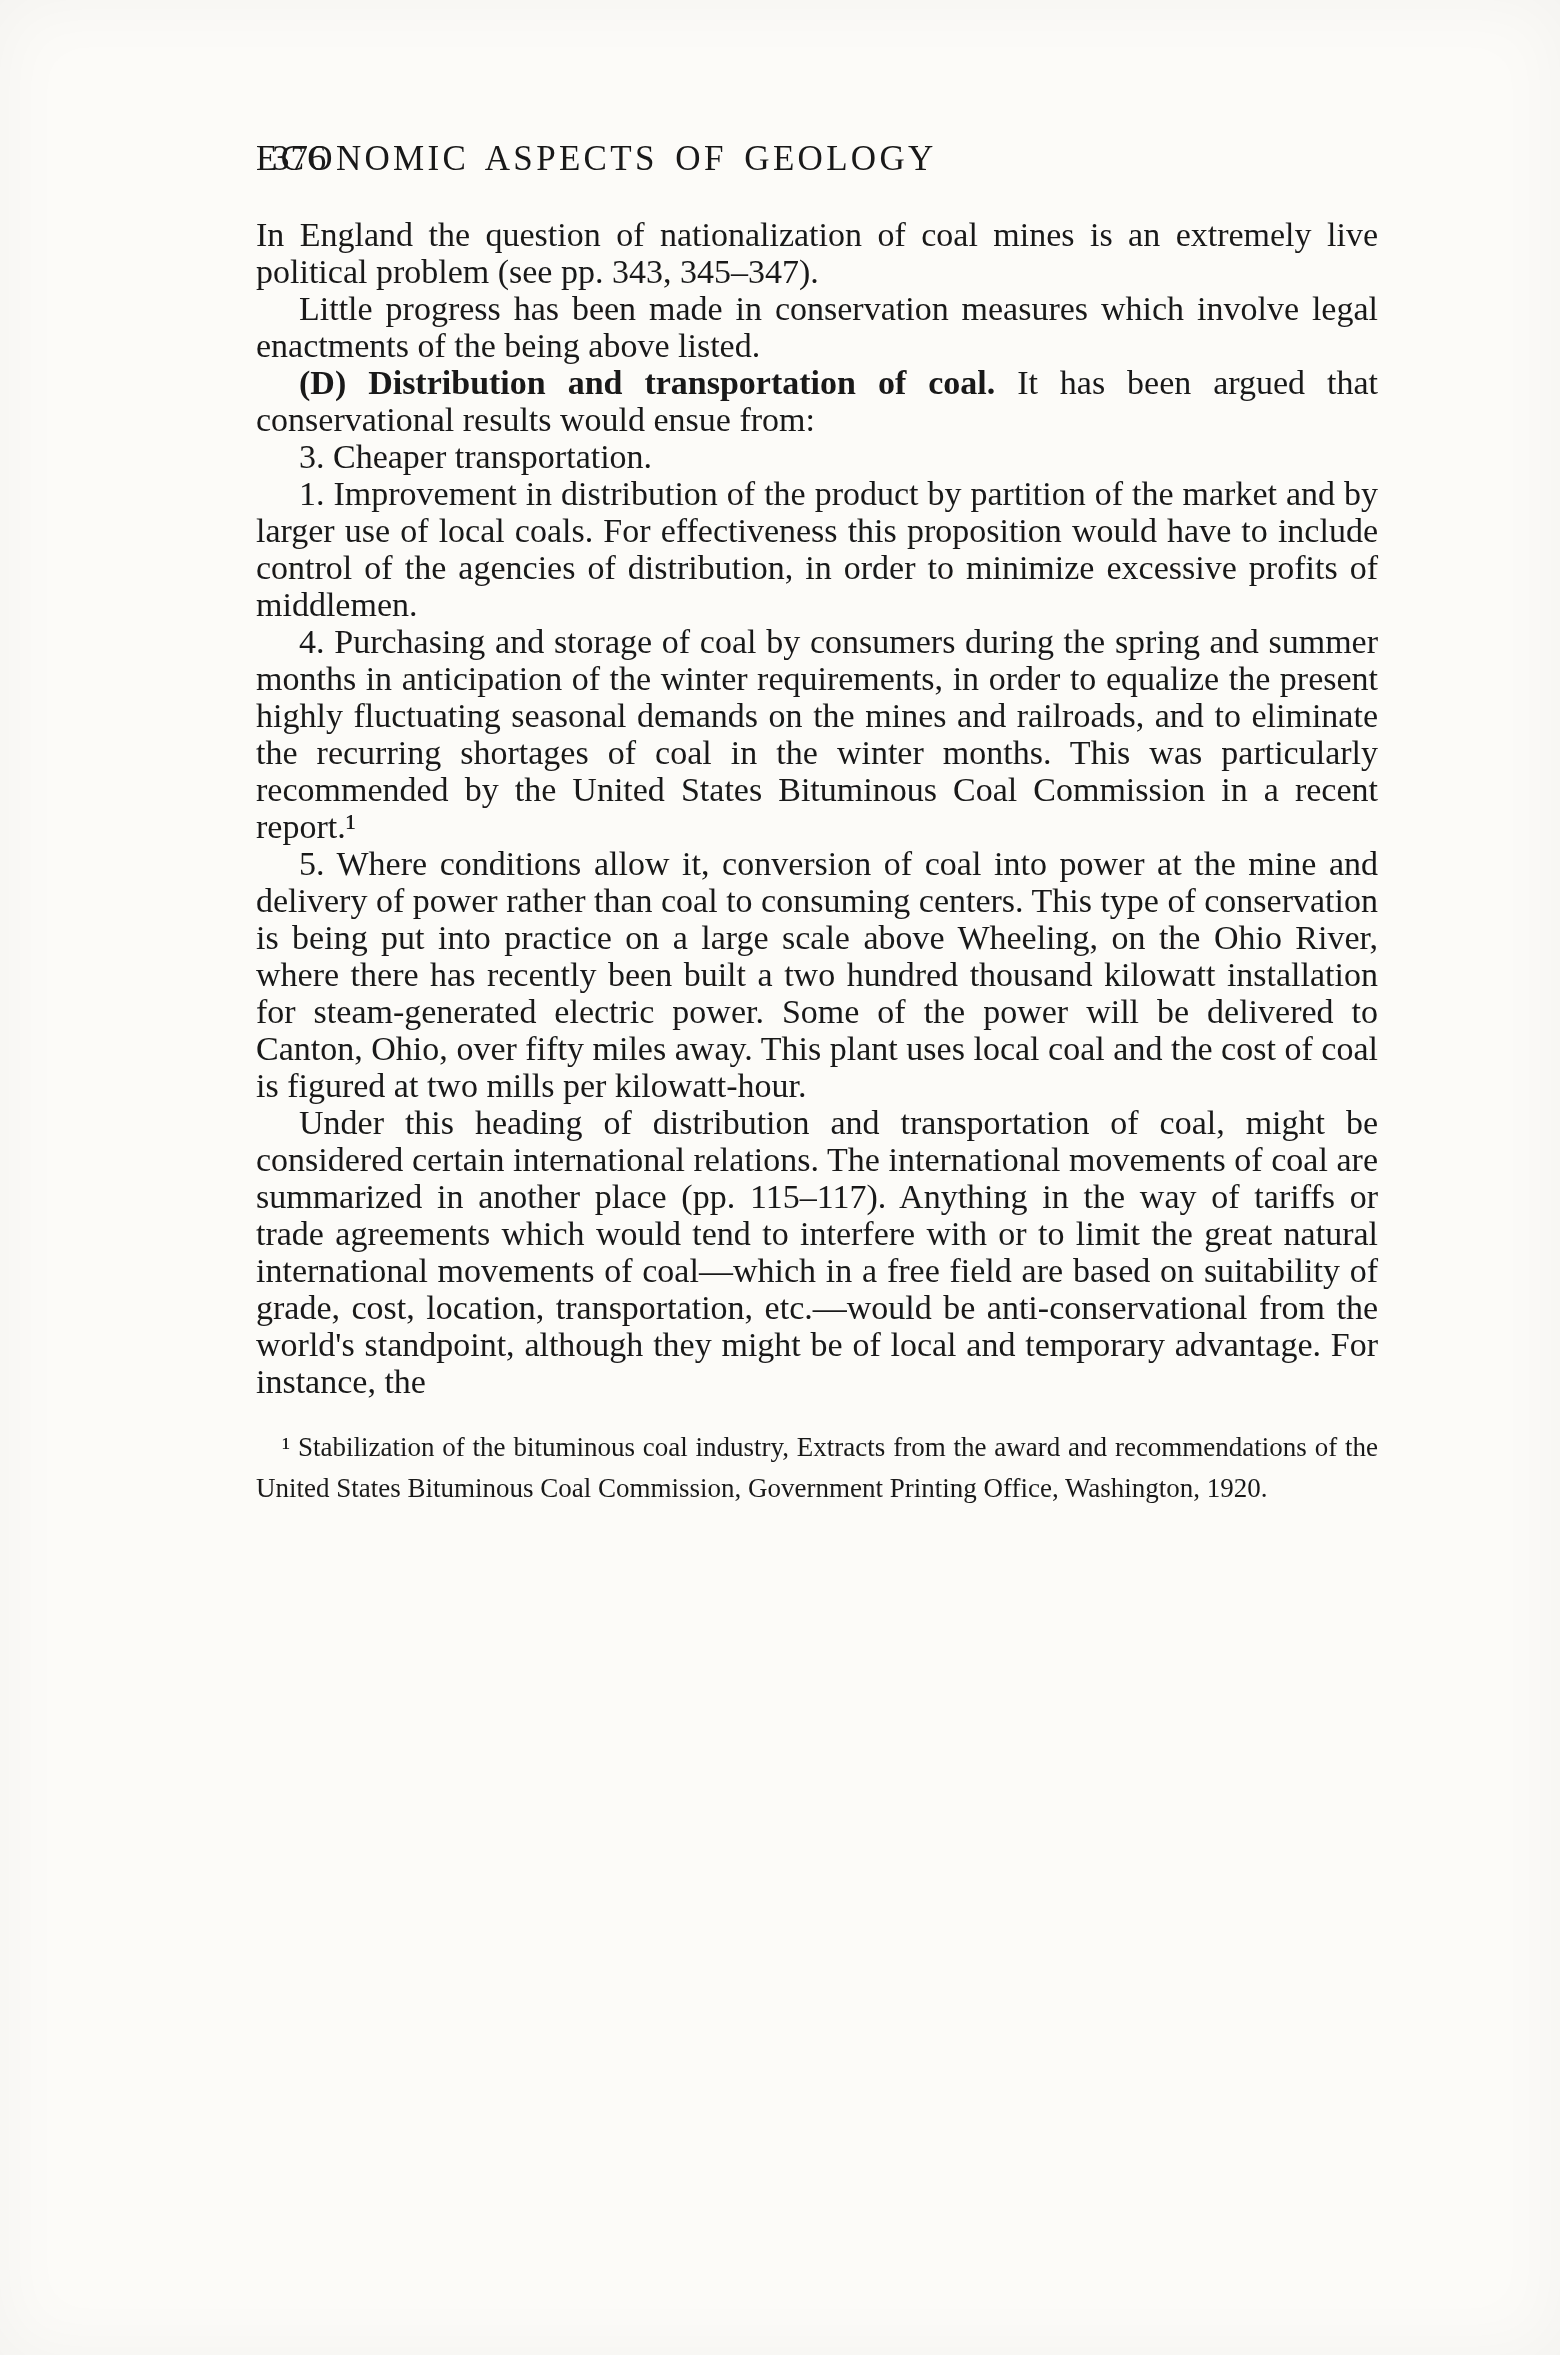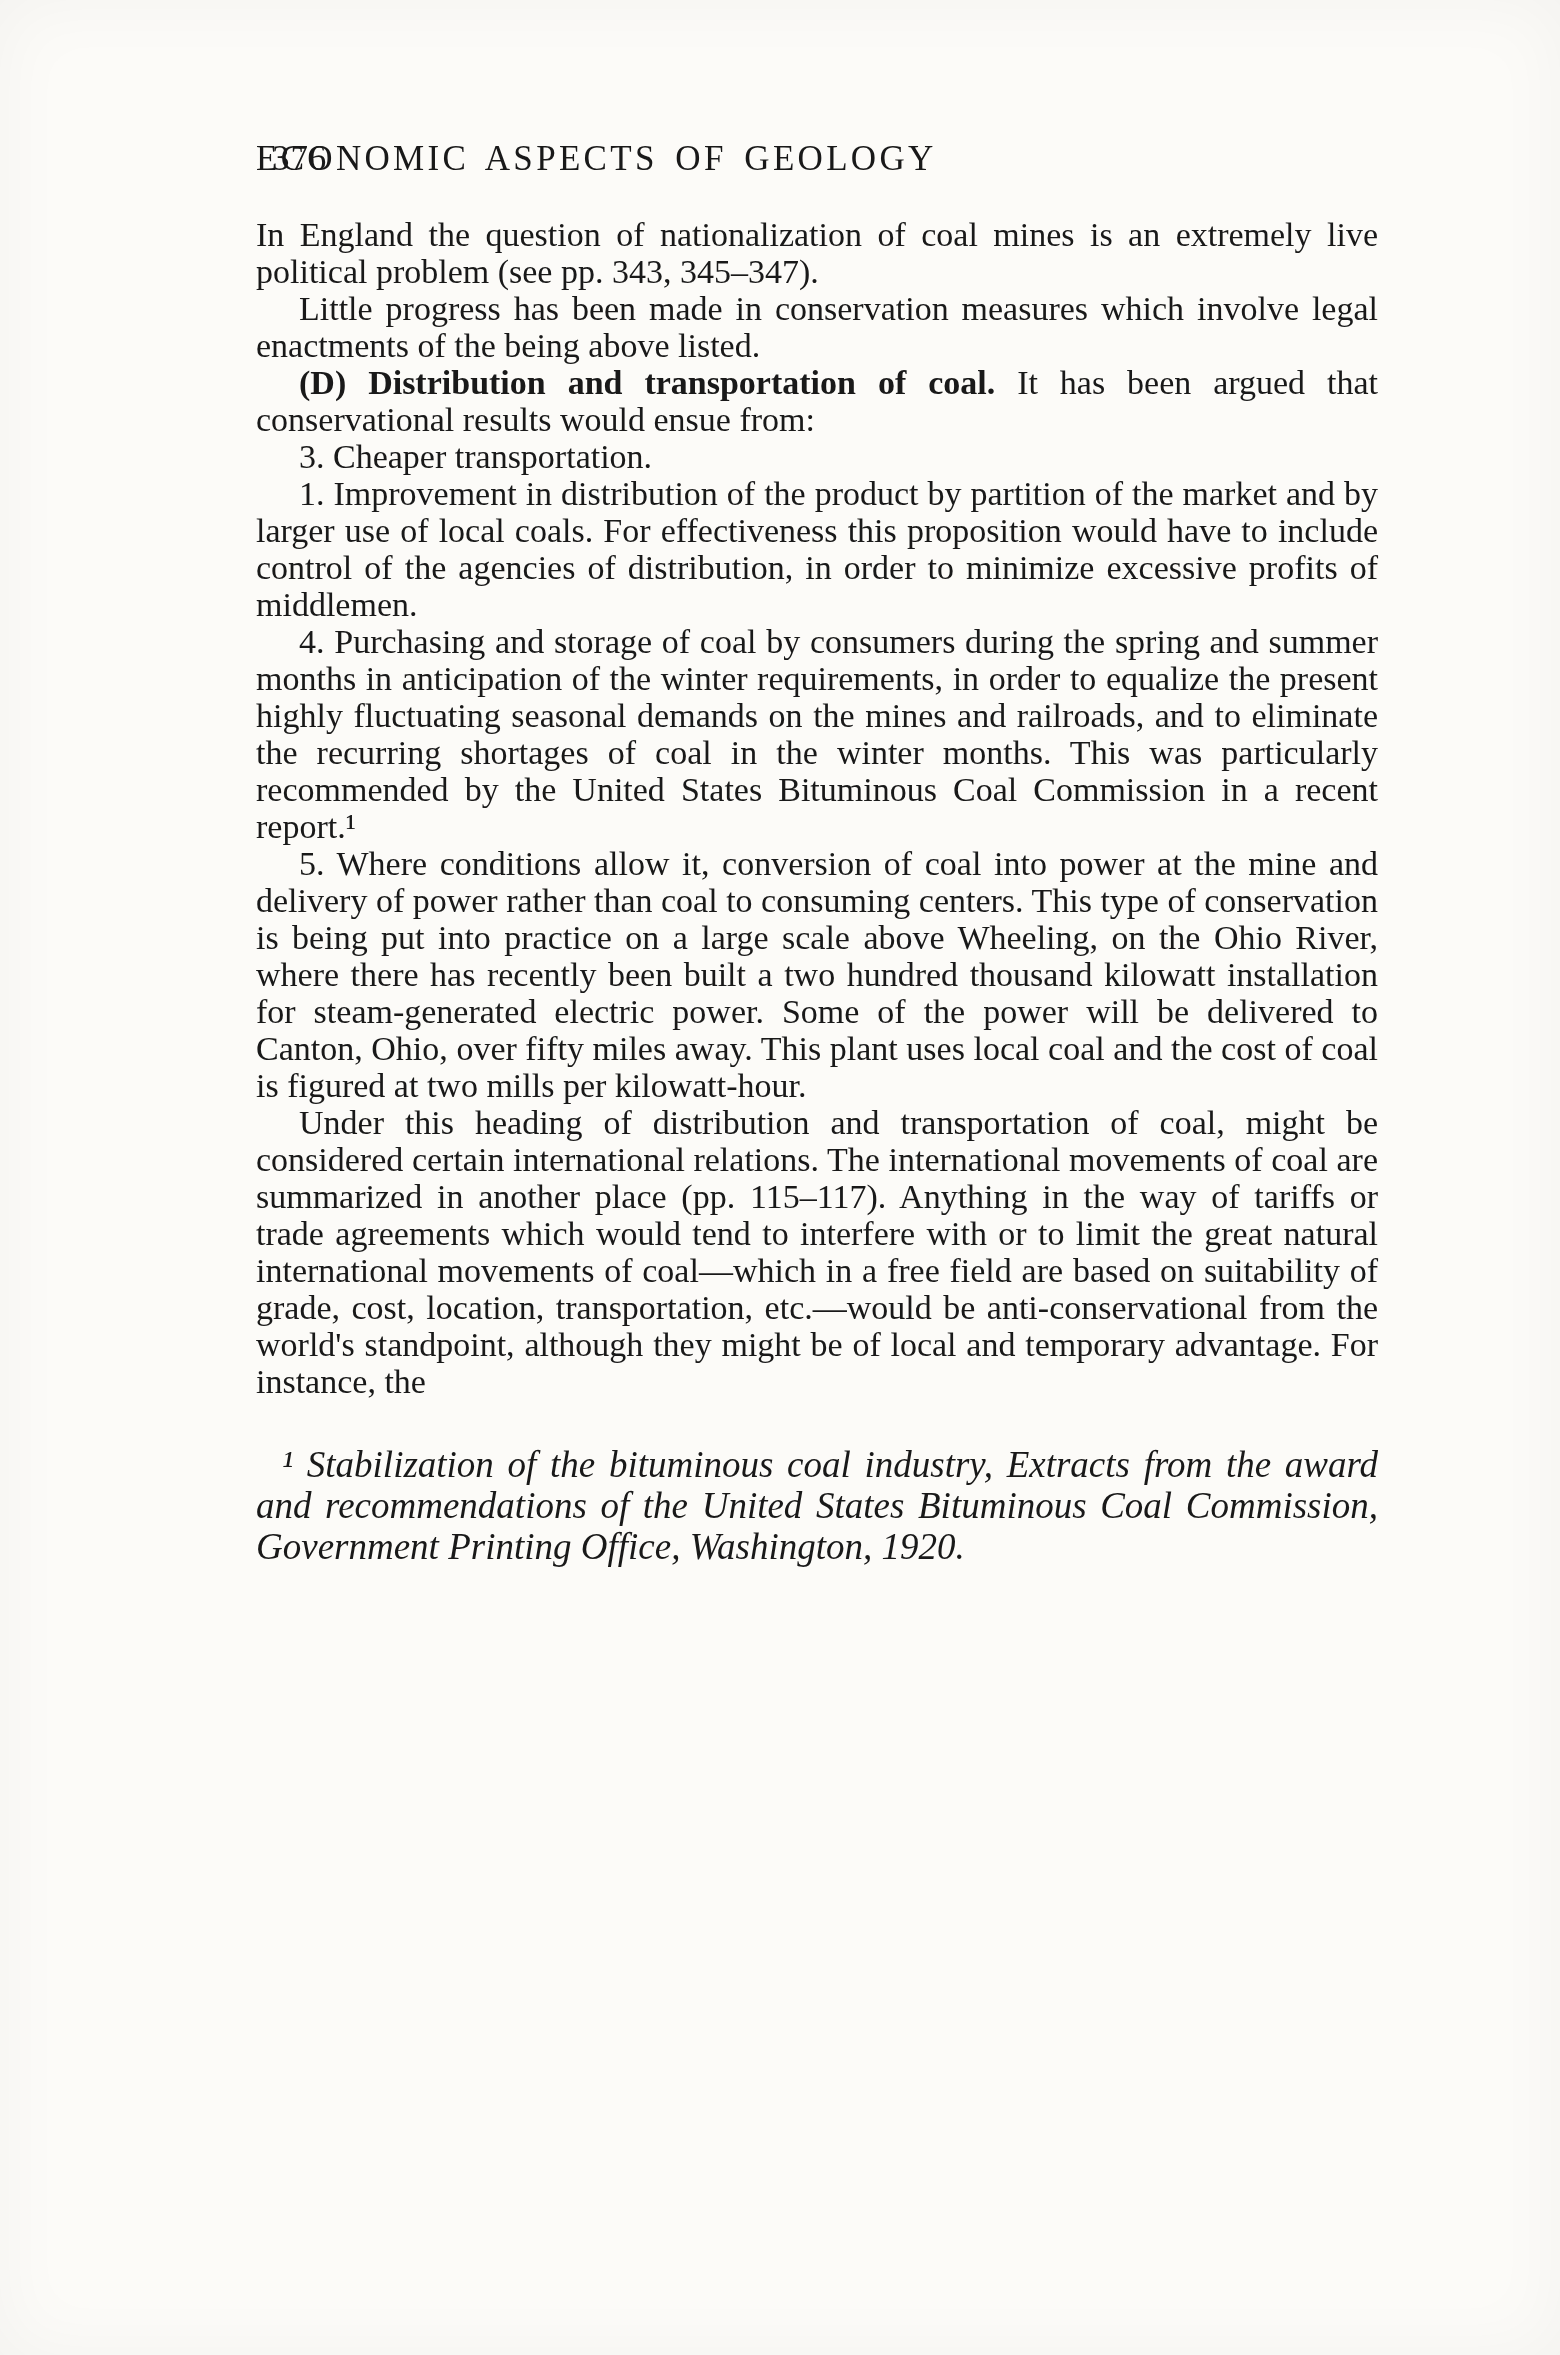--- a/index.html
+++ b/index.html
@@ -48,26 +48,25 @@
     text-align: justify;
     text-indent: 43px;
   }
   .body-text p.para.noindent {
     text-indent: 0;
   }
   .body-text b.lead {
     font-weight: 700;
   }
   .footnote {
-    margin-top: 44px;
-    font-size: 37px;
+    margin-top: 27px;
+    font-size: 27px;
     line-height: 41px;
     text-align: justify;
     text-indent: 26px;
-    font-style: italic;
   }
 </style>
 </head>
 <body>
 
 <div class="page">
   <div class="content">
 
     <div class="running-header">
       <span class="page-number">376</span>

